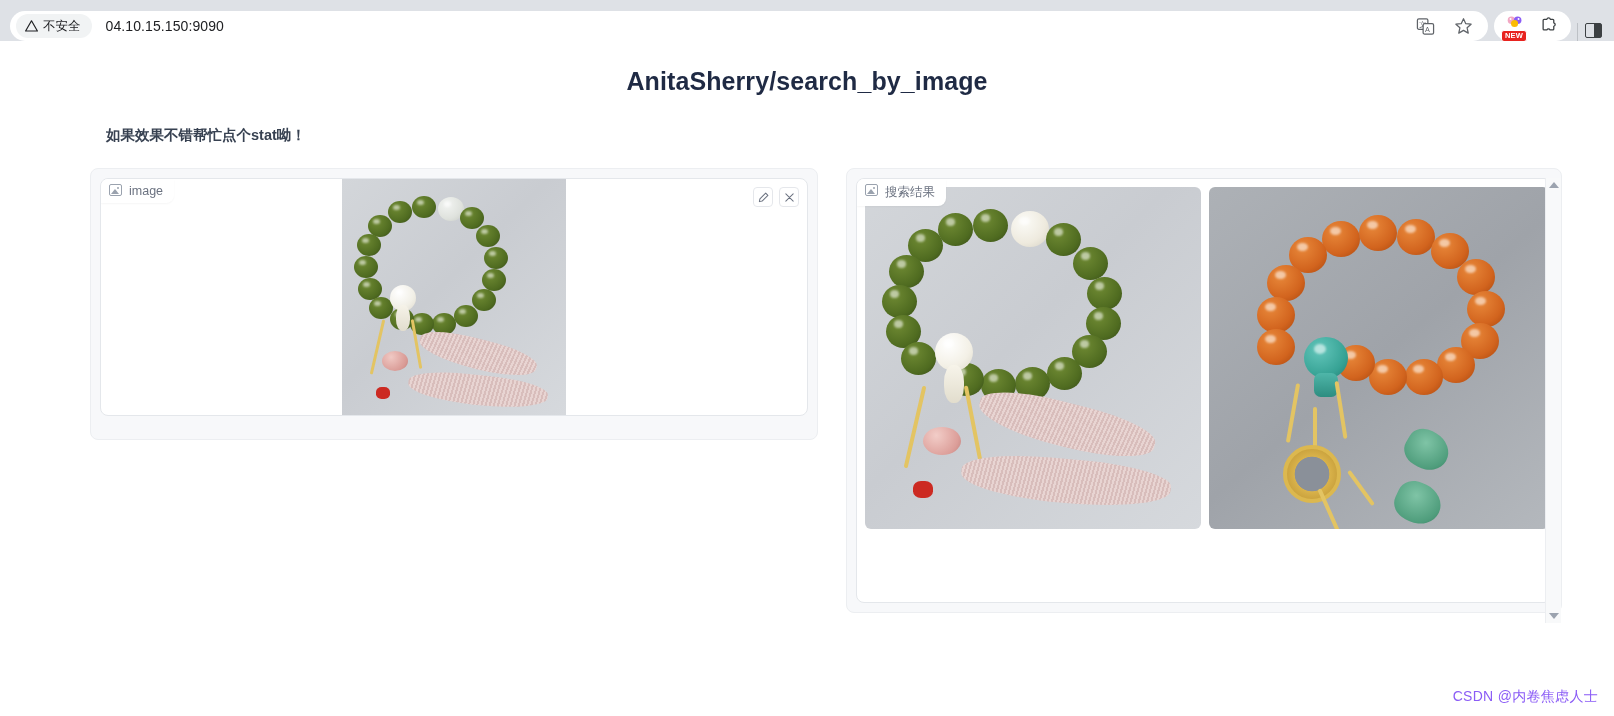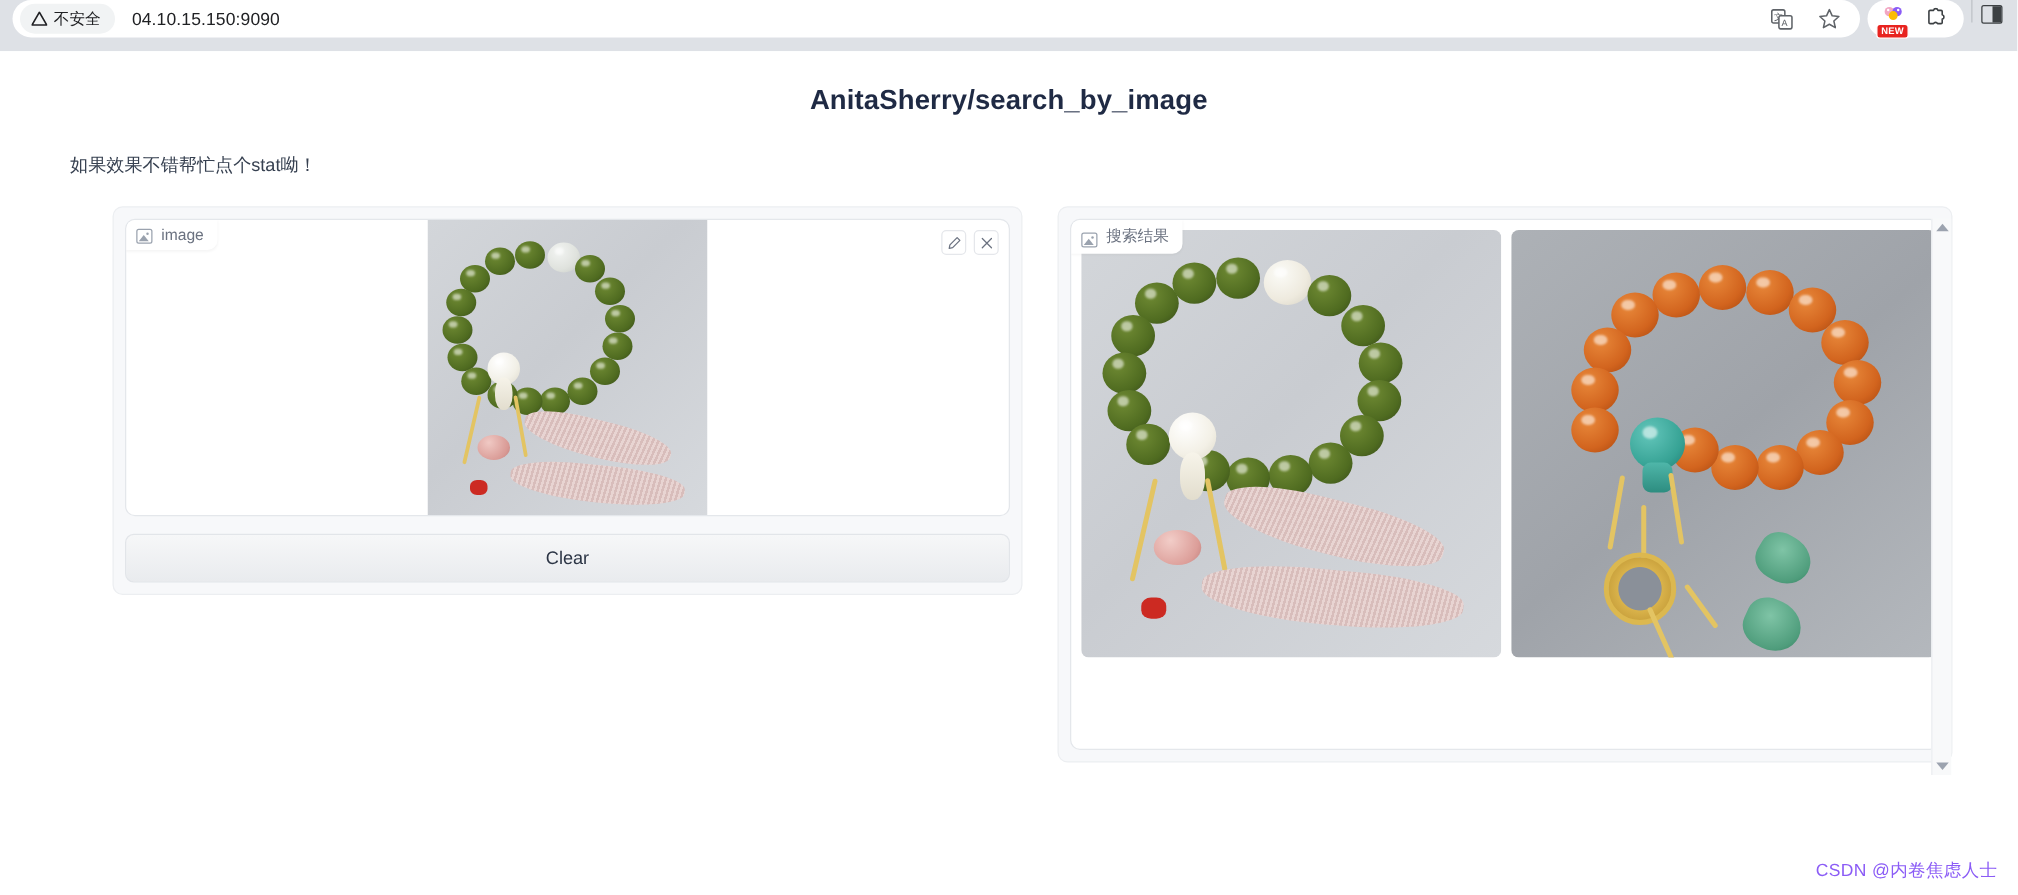--- a/index.html
+++ b/index.html
@@ -9,21 +9,21 @@
     overflow: hidden;
     font-family: "Liberation Sans", "DejaVu Sans", sans-serif;
     background: #ffffff;
   }
 
   
   .browser-bar {
     height: 41px;
     background: #dee1e6;
     display: flex;
-    align-items: flex-start;
+    align-items: flex-end;
     padding: 0 10px;
     position: relative;
   }
   .omnibox {
     flex: 1;
     height: 30px;
     background: #ffffff;
     border-radius: 16px;
     display: flex;
     align-items: center;
@@ -116,30 +116,31 @@
   
   .page {
     width: 1614px;
     height: 675px;
     background: #ffffff;
     position: relative;
     overflow: hidden;
   }
   .page-title {
     text-align: center;
-    font-size: 22px;
+    font-size: 25px;
     font-weight: bold;
     color: #1f2a44;
     padding-top: 26px;
     letter-spacing: 0.1px;
   }
   .page-subtitle {
-    margin: 30px 0 0 56px;
+    margin: 30px 0 0 106px;
     font-size: 14.5px;
     color: #374151;
+    font-weight: bold;
   }
 
   .columns {
     display: flex;
     align-items: flex-start;
     margin-top: 23px;
     padding: 0 52px 0 90px;
     gap: 28px;
   }
 
@@ -162,21 +163,21 @@
     align-items: center;
     justify-content: center;
   }
   .field-label {
     position: absolute;
     top: 0; left: 0;
     background: #ffffff;
     border-bottom-right-radius: 8px;
     padding: 5px 11px 5px 8px;
     display: flex;
-    align-items: flex-end;
+    align-items: flex-start;
     gap: 7px;
     font-size: 12.5px;
     color: #6b7280;
     z-index: 5;
     box-shadow: 0 1px 2px rgba(0,0,0,0.04);
   }
   .mini-img-icon {
     width: 13px; height: 12px;
     border: 1.2px solid #9aa2ae;
     border-radius: 2px;
@@ -482,21 +483,20 @@
 
             <div style="position:absolute;left:34px;top:208px;width:14px;height:12px;border-radius:40%;background:#cc2a22;"></div>
 
             <div class="tassel" style="left:76px;top:160px;width:120px;height:30px;transform:rotate(14deg);"></div>
             <div class="tassel" style="left:66px;top:196px;width:140px;height:30px;transform:rotate(6deg);"></div>
           </div>
         </div>
       </div>
 
       <div class="btn-row">
-        <div class="btn btn-clear">Clear</div>
       </div>
     </div>
 
     <div class="right-col">
       <div class="gallery-panel">
         <div class="gallery-inner">
 
           <div class="field-label">
             <span class="mini-img-icon"></span>
             <span>搜索结果</span>

